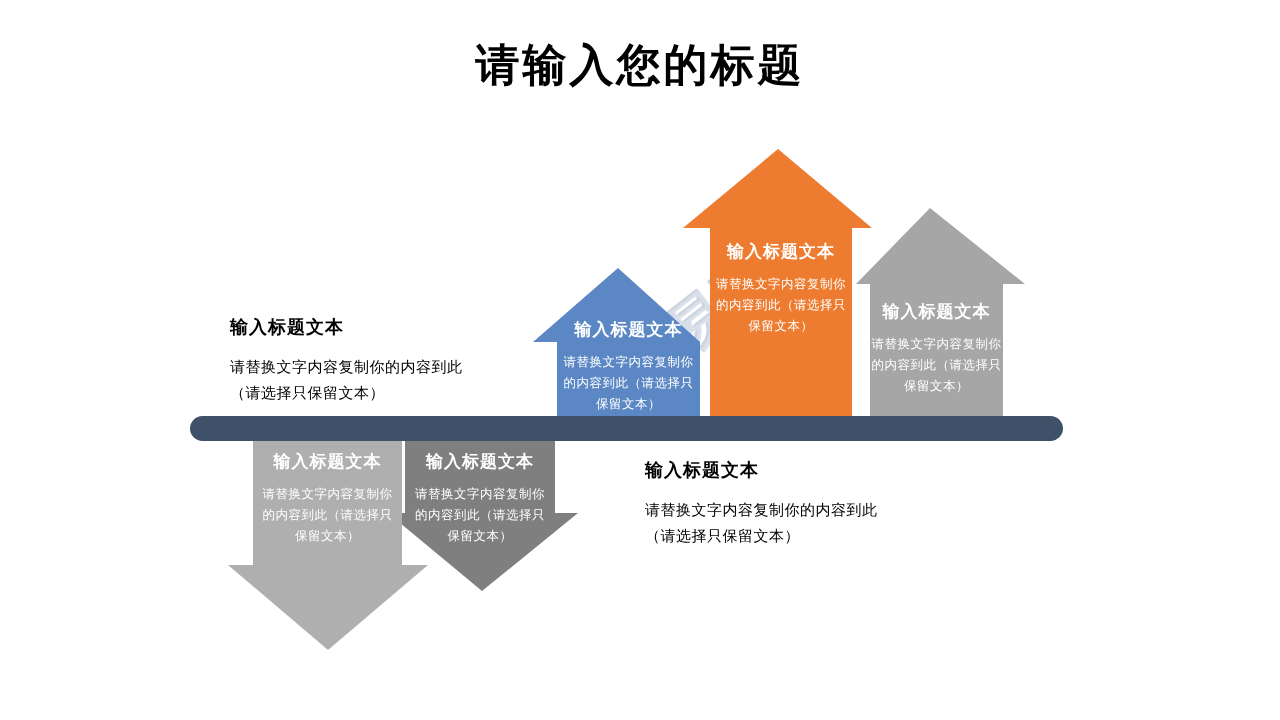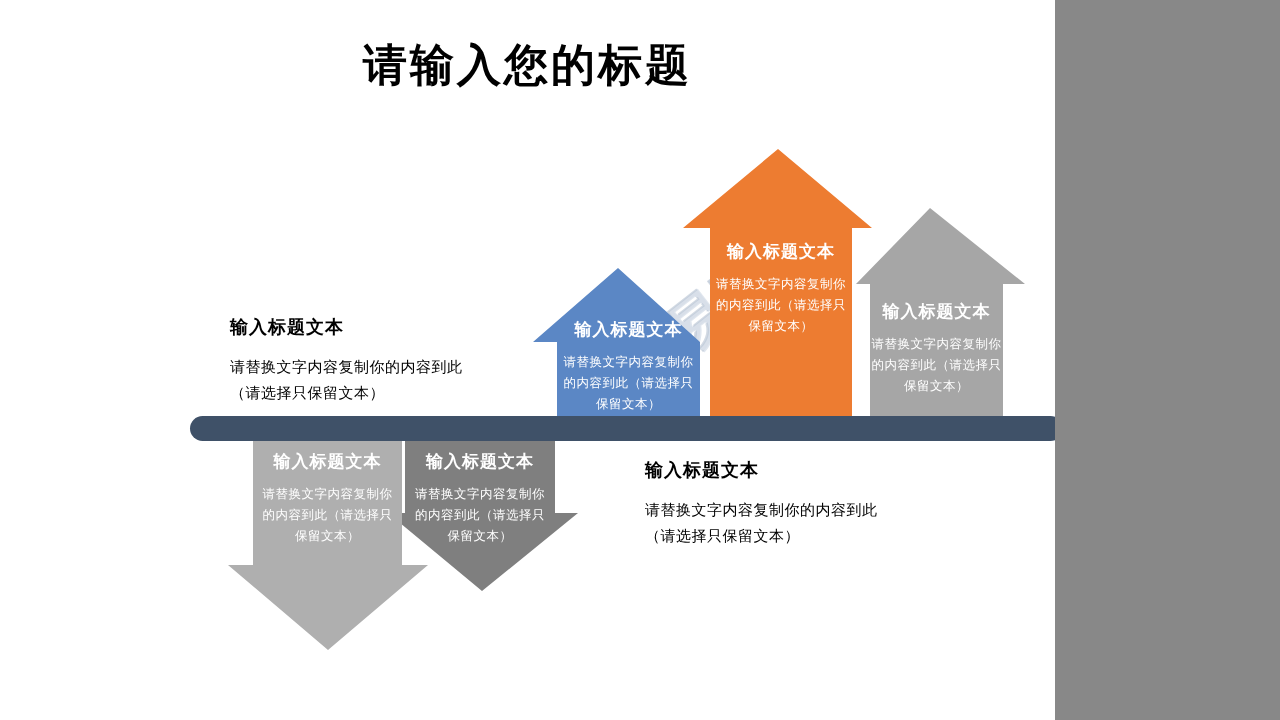--- a/index.html
+++ b/index.html
@@ -1,17 +1,17 @@
 <!DOCTYPE html>
 <html><head>
 <meta charset="utf-8">
 <style>
   html,body{margin:0;padding:0;background:#888;}
   .stage{
-    position:relative;width:1055px;height:720px;background:#ffffff;
+    position:relative;width:1280px;height:720px;background:#ffffff;
     overflow:hidden;font-family:"Liberation Serif","DejaVu Serif",serif;
   }
   .slide-title{
     position:absolute;left:0;top:36px;width:100%;text-align:center;
     font-size:44px;font-weight:bold;color:#000;letter-spacing:3px;
   }
   .diagram-svg{position:absolute;left:0;top:0;}
   .arrow-text{
     position:absolute;text-align:center;color:#fff;
   }

